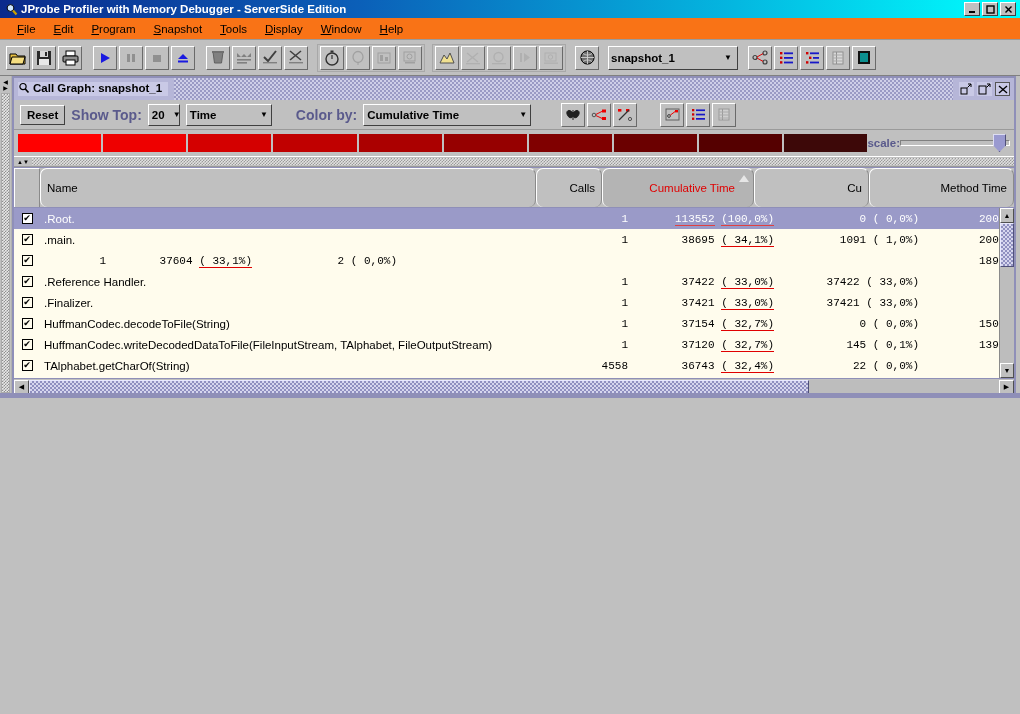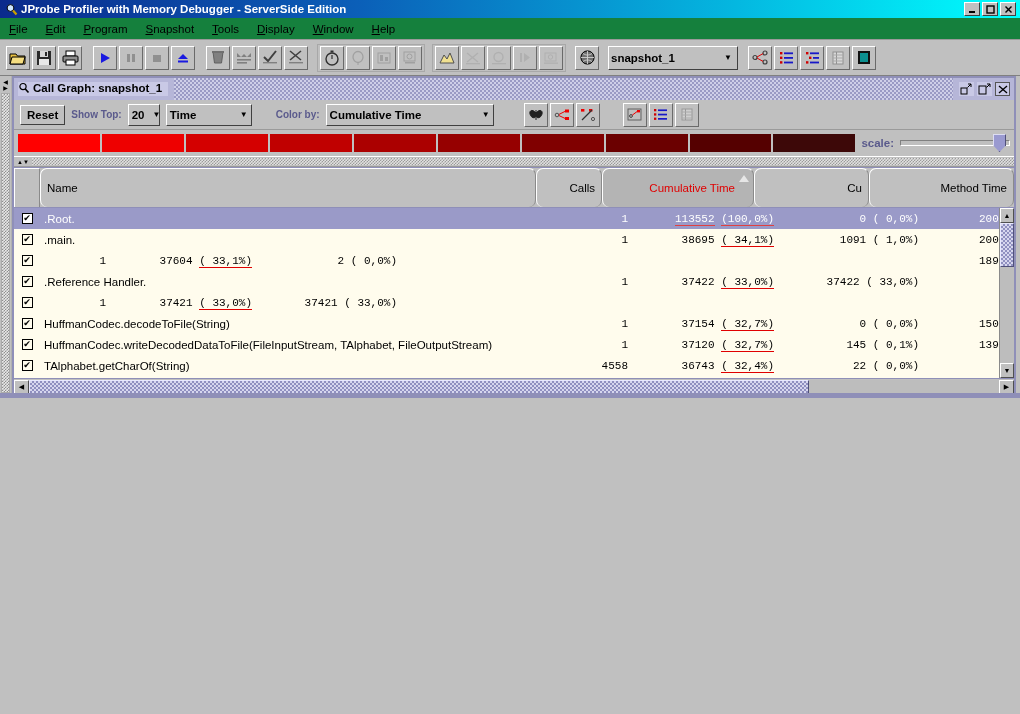--- a/index.html
+++ b/index.html
@@ -26,22 +26,22 @@
   .tb-btn{
     width:16px;height:14px;background:#c0c0c0;
     border-top:1px solid #fff;border-left:1px solid #fff;
     border-right:1px solid #404040;border-bottom:1px solid #404040;
     display:flex;align-items:center;justify-content:center;
     font-size:9px;color:#000;line-height:1;
   }
 
   
   .menubar{
-    height:22px;flex:0 0 22px;background:#15803d;display:flex;align-items:center;
-    border-bottom:1px solid #9a9a9a;
+    height:22px;flex:0 0 22px;background:#f97316;display:flex;align-items:center;
+    padding-left:8px; border-bottom:1px solid #9a9a9a;
   }
   .menu-item{ padding:2px 9px; font-size:11.5px; color:#000; cursor:default; }
   .menu-item u{ text-decoration:underline; }
 
   
   .toolbar{
     height:36px;flex:0 0 36px;background:#c0c0c0;display:flex;align-items:center;
     padding:0 4px; gap:0px;
     border-bottom:1px solid #808080;
   }
@@ -106,35 +106,35 @@
   .frame-toolbar{
     height:30px;flex:0 0 30px;display:flex;align-items:center;gap:6px;padding:0 6px;
     background:#c0c0c0; border-bottom:1px solid #9a9a9a;
   }
   .btn{
     height:20px;padding:0 6px;background:#c0c0c0;font-size:11.5px;font-weight:bold;
     border-top:1px solid #fff;border-left:1px solid #fff;
     border-right:1px solid #404040;border-bottom:1px solid #404040;
     display:flex;align-items:center;
   }
-  .lbl{ font-size:10px; font-weight:bold; color:#5a5a8c; }
+  .lbl{ font-size:14px; font-weight:bold; color:#5a5a8c; }
   .combo2{
     height:22px;background:#c0c0c0;display:flex;align-items:center;
     border-top:1px solid #fff;border-left:1px solid #fff;
     border-right:1px solid #404040;border-bottom:1px solid #404040;
     padding:0 3px;font-size:11.5px;font-weight:bold;gap:8px;
   }
   .combo2 .cv{ flex:1;white-space:nowrap; }
 
   
   .graphwrap{ flex:1; min-height:0; position:relative; background:#c6c6c6; overflow:hidden;}
 
   
   .scalebar{
-    height:26px;flex:0 0 26px;display:flex;align-items:center;padding:0 4px;gap:6px;background:#c0c0c0;
+    height:26px;flex:0 0 26px;display:flex;align-items:center;padding:0 4px;gap:0;background:#c0c0c0;
   }
   .swatches{ display:flex; flex:1; height:18px; gap:2px; }
   .swatches div{ flex:1; }
   .scale-lbl{ font-size:11.5px;font-weight:bold;color:#5a5a8c; }
   .slider{ width:110px;height:16px;position:relative;display:flex;align-items:center;}
   .slider .track{
     width:100%;height:6px;background:#bfbfbf;
     border-top:1px solid #808080;border-left:1px solid #808080;
     border-right:1px solid #fff;border-bottom:1px solid #fff;
   }
@@ -698,20 +698,21 @@
                 <div class="c-name">.Reference Handler.</div>
                 <div class="c-calls">1</div>
                 <div class="c-cum"><span class="cumval">37422</span> <span class="pct">( 33,0%)</span></div>
                 <div class="c-meth">37422 ( 33,0%)</div>
                 <div class="c-cu">0</div>
               </div>
               <div class="trow">
                 <div class="c-check">
                   <span class="chk">✔</span>
                 </div>
+                <div class="c-name">.Finalizer.</div>
                 <div class="c-calls">1</div>
                 <div class="c-cum"><span class="cumval">37421</span> <span class="pct">( 33,0%)</span></div>
                 <div class="c-meth">37421 ( 33,0%)</div>
                 <div class="c-cu">0</div>
               </div>
               <div class="trow">
                 <div class="c-check">
                   <span class="chk">✔</span>
                 </div>
                 <div class="c-name">HuffmanCodec.decodeToFile(String)</div>

